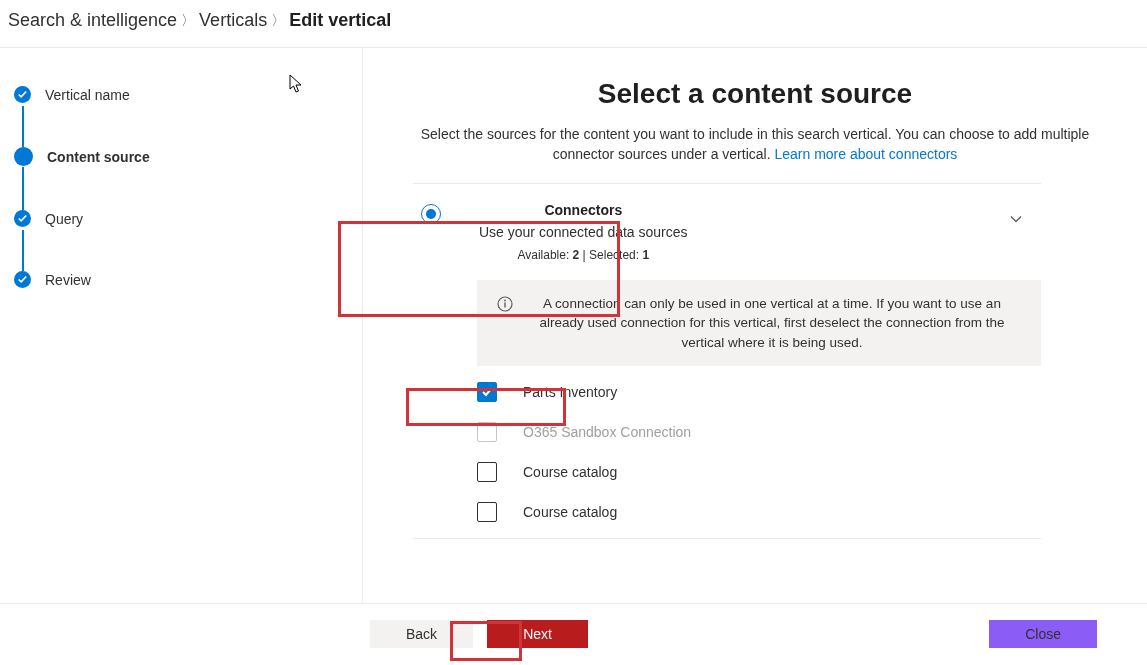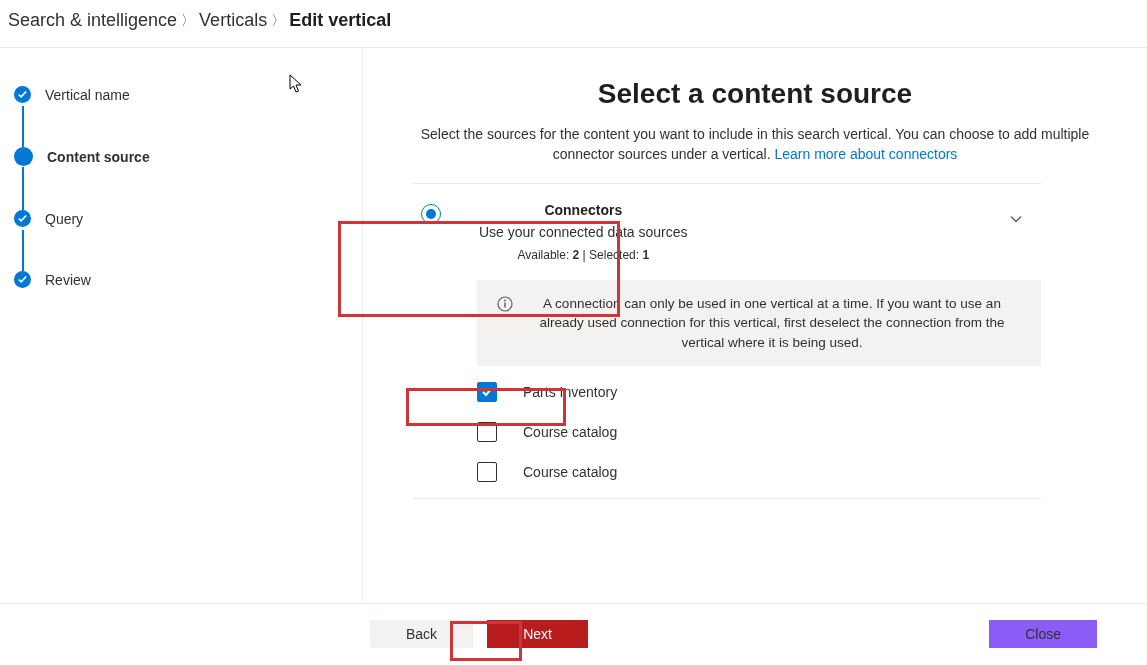--- a/index.html
+++ b/index.html
@@ -147,20 +147,24 @@
       <div class="conn-list">
         <div class="conn-item">
           <div class="checkbox checked">
             <svg width="12" height="12" viewBox="0 0 12 12">
                 <path d="M2 6 L5 9 L10 3" stroke="#fff" stroke-width="2" fill="none"></path>
               </svg>
           </div>
           <span class="conn-label">Parts Inventory</span>
         </div>
         <div class="conn-item">
+          <div class="checkbox disabled"></div>
+          <span class="conn-label disabled">O365 Sandbox Connection</span>
+        </div>
+        <div class="conn-item">
           <div class="checkbox"></div>
           <span class="conn-label">Course catalog</span>
         </div>
         <div class="conn-item">
           <div class="checkbox"></div>
           <span class="conn-label">Course catalog</span>
         </div>
       </div>
     </div>
   </div>

